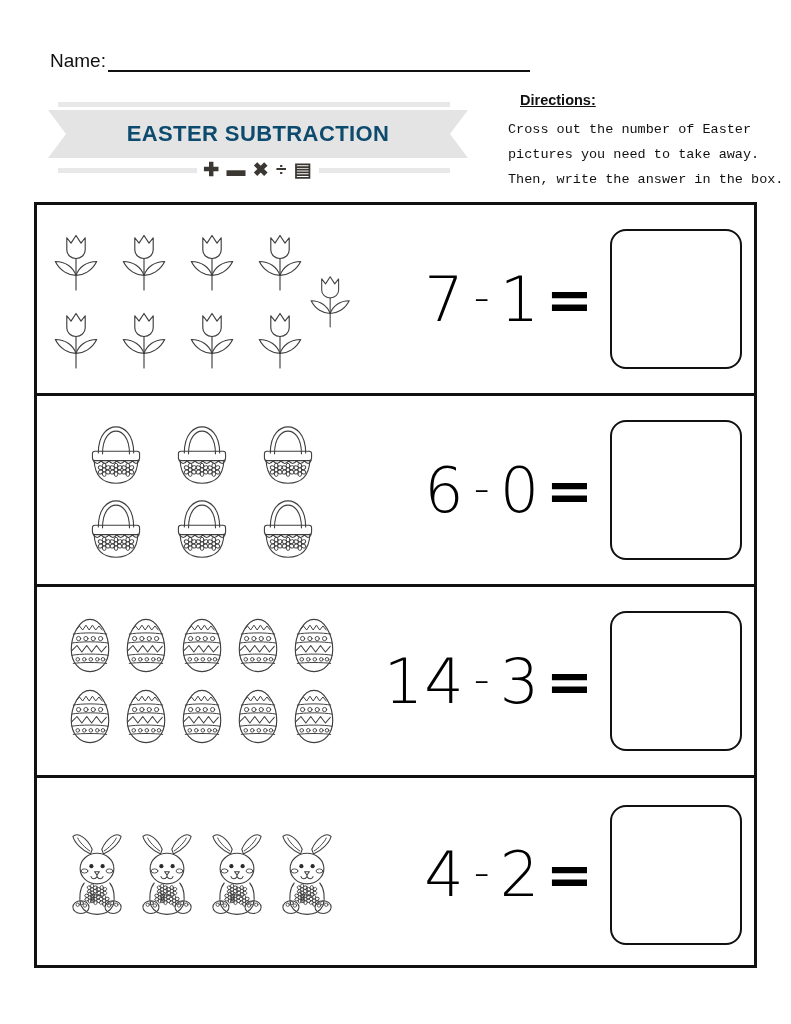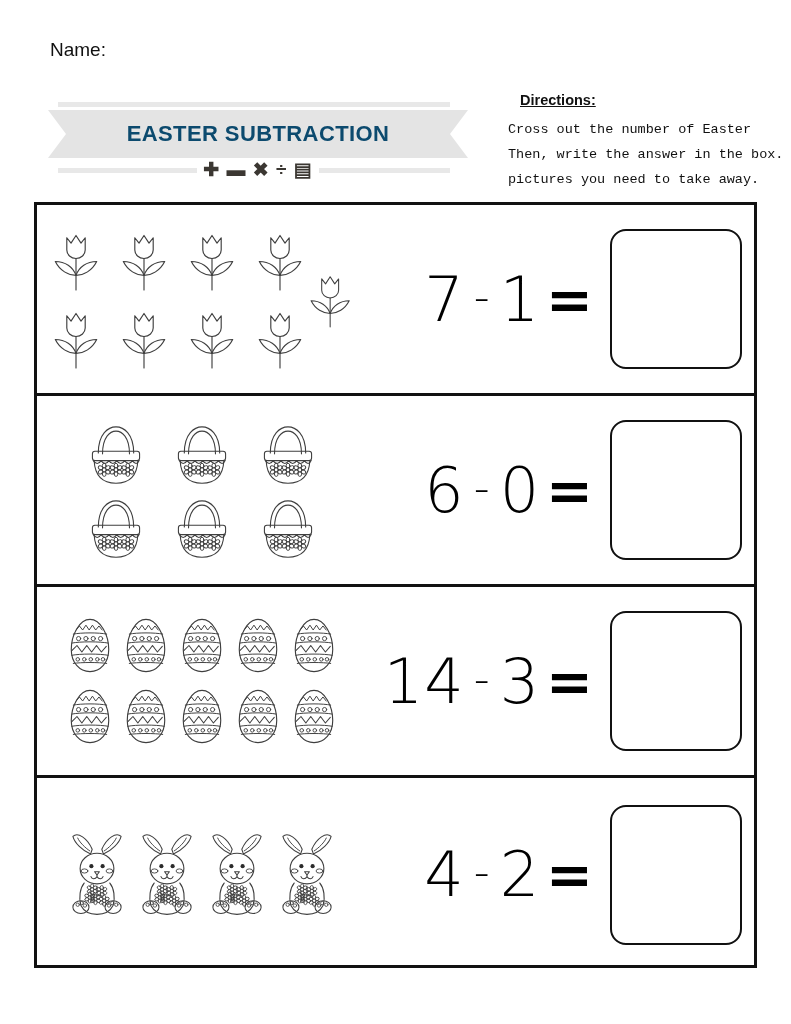--- a/index.html
+++ b/index.html
@@ -5,21 +5,21 @@
   html,body{margin:0;padding:0;}
   body{
     width:791px;height:1024px;background:#ffffff;
     font-family:"Liberation Sans", sans-serif;
     position:relative;overflow:hidden;
   }
   .page{position:absolute;inset:0;}
 
   
   .name-row{position:absolute;left:50px;top:40px;width:480px;height:32px;
-    display:flex;align-items:flex-start;flex-direction:column;}
+    display:flex;align-items:flex-end;}
   .name-label{font-size:19px;color:#111;line-height:1;padding-bottom:2px;}
   .name-line{flex:1;border-bottom:2.4px solid #111;margin-left:2px;height:20px;}
 
   
   .banner-wrap{position:absolute;left:48px;top:100px;width:420px;height:80px;}
   .band-top{position:absolute;left:10px;top:2px;width:392px;height:5px;background:#e8e8e8;}
   .ribbon-shape{position:absolute;left:0;top:10px;}
   .banner-title{position:absolute;left:0;top:10px;width:420px;height:48px;
     display:flex;align-items:center;justify-content:center;
     font-size:22px;font-weight:bold;letter-spacing:.4px;color:#0c4a6e;
@@ -87,22 +87,22 @@
     <div class="banner-title">EASTER SUBTRACTION</div>
     <div class="band-bot"></div>
     <div class="mathsyms">
       <span>✚ ▬ ✖ ÷ ▤</span>
     </div>
   </div>
 
   <div class="directions">
     <div class="dir-title">Directions:</div>
     <div class="dir-line">Cross out the number of Easter</div>
+    <div class="dir-line">pictures you need to take away.</div>
     <div class="dir-line">Then, write the answer in the box.</div>
-    <div class="dir-line">pictures you need to take away.</div>
   </div>
 
   <div class="sheet">
 
     <div class="prow">
       <div class="pics">
           <div class="grid" style="width:250px;gap:12px 22px;">
             <div class="cell">
               <svg width="46" height="66" viewBox="0 0 60 86">
     <path stroke="#3f3f3f" fill="none" stroke-linecap="round" stroke-linejoin="round" stroke-width="1.5" d="M18 14 L18 30 a12 11 0 0 0 24 0 L42 14 L36.5 21 L30 11 L23.5 21 Z"></path>

